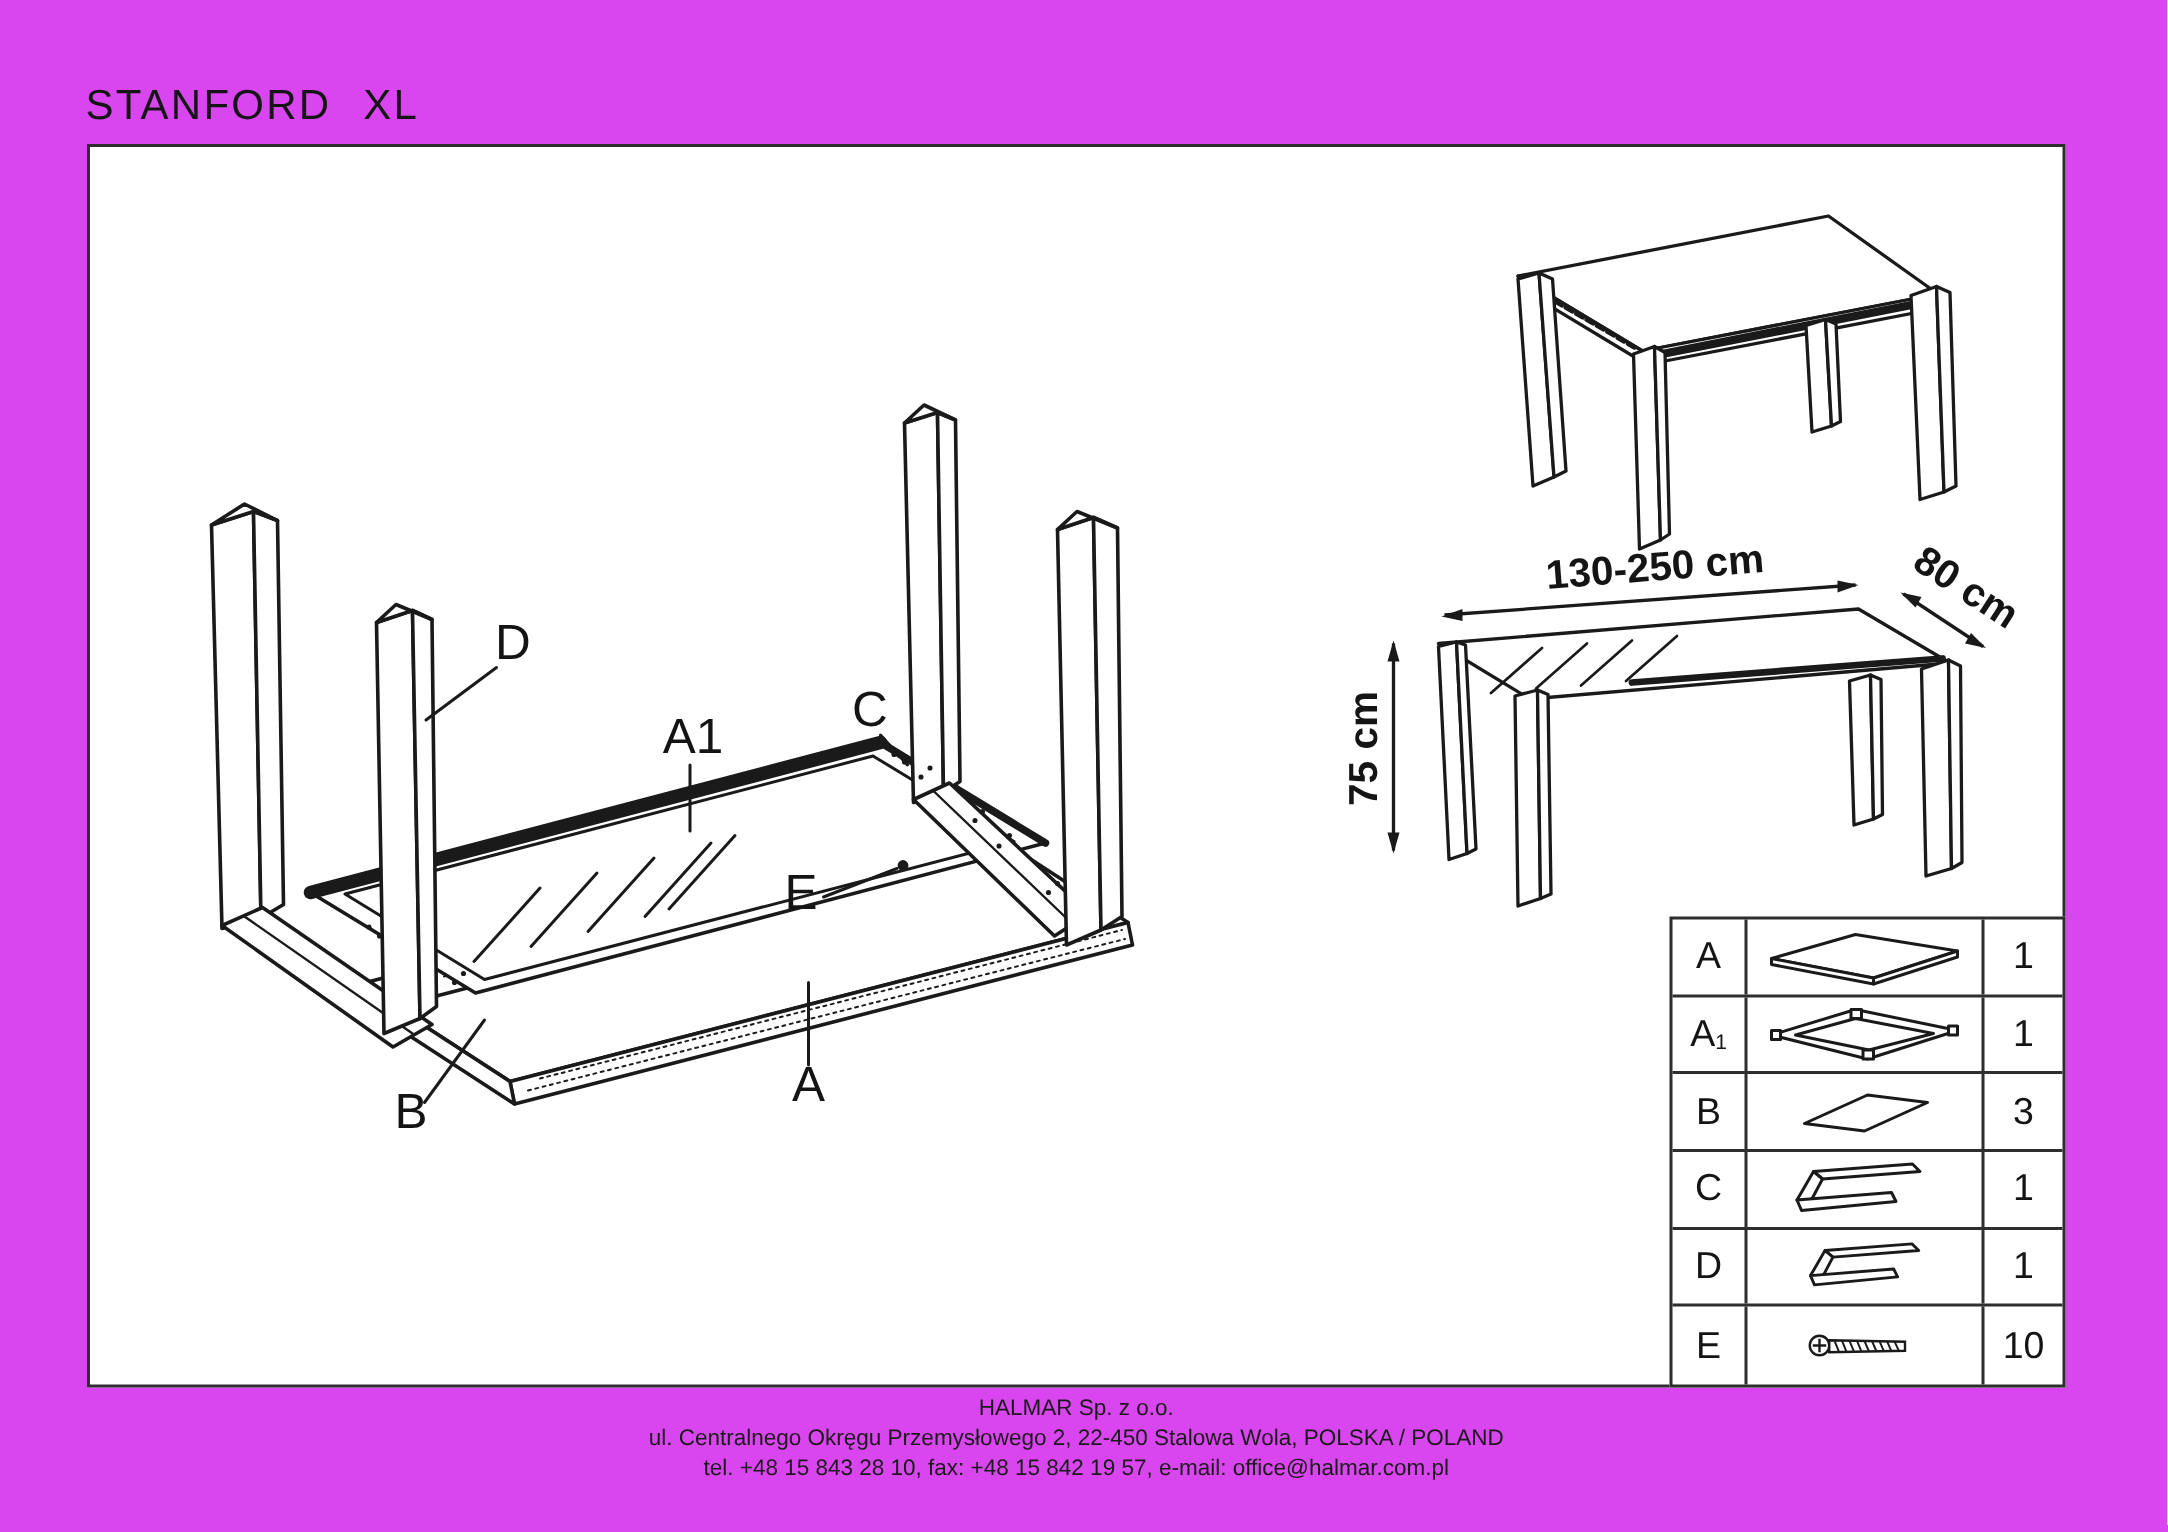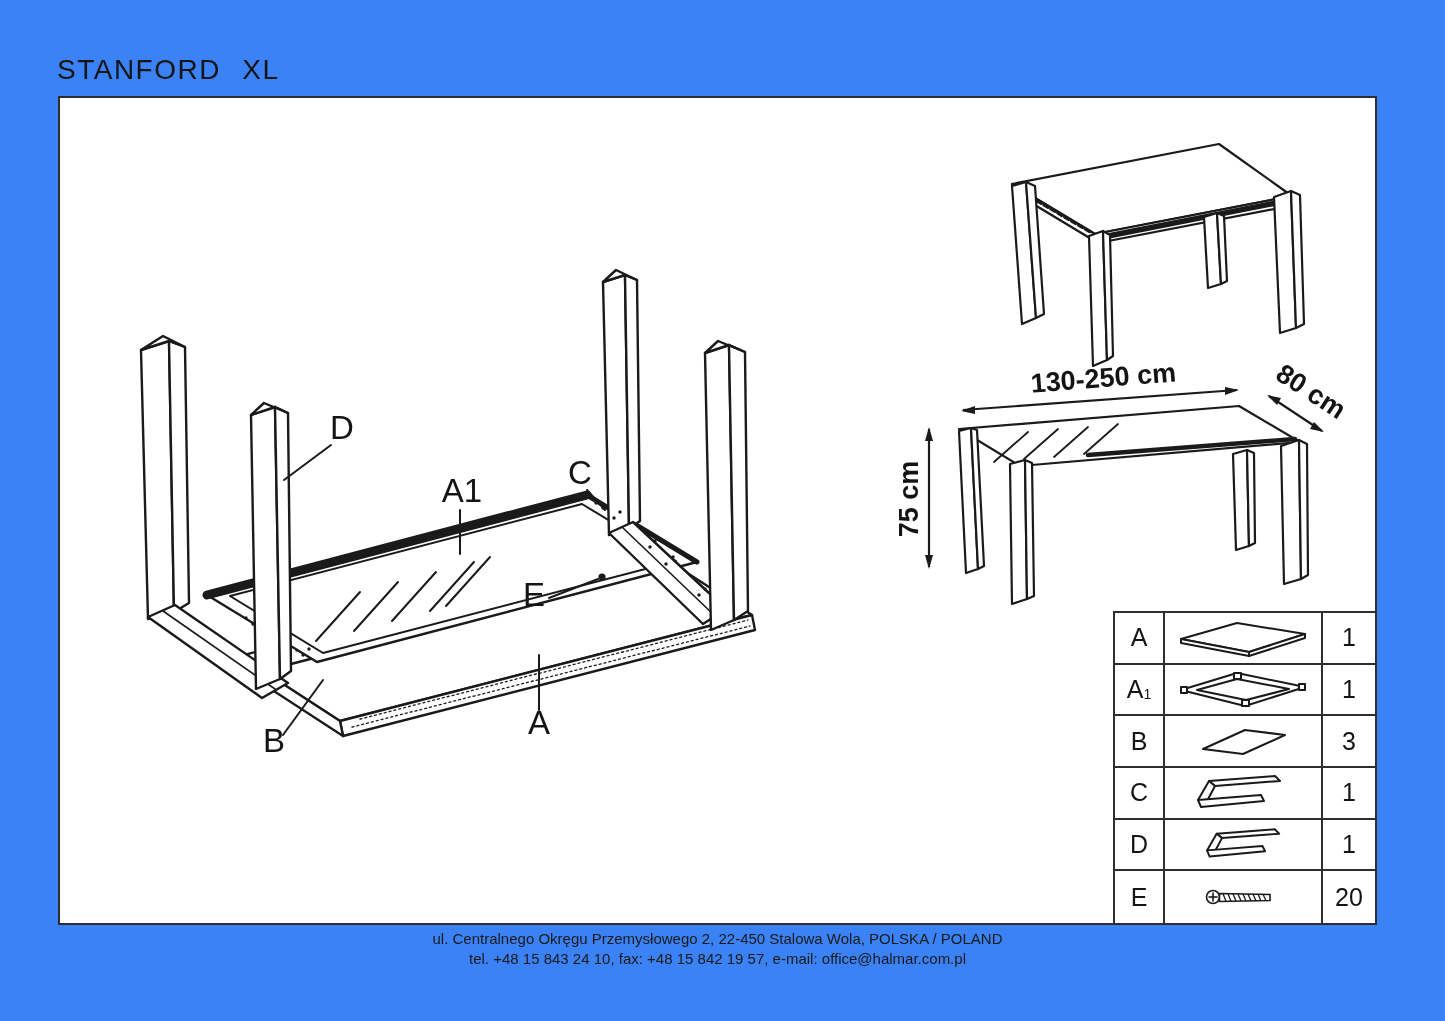--- a/index.html
+++ b/index.html
@@ -1,16 +1,16 @@
 <!DOCTYPE html>
 <html><head>
 <meta charset="utf-8">
 <style>
   html,body{margin:0;padding:0;background:#fff;}
-  .page{position:relative;width:1445px;height:1021px;background:#3b82f6;overflow:hidden;
+  .page{position:relative;width:1445px;height:1021px;background:#d946ef;overflow:hidden;
         font-family:"Liberation Sans",sans-serif;color:#1a1a1a;}
   .title{position:absolute;left:57px;top:54px;font-size:28px;letter-spacing:1.5px;
          word-spacing:12px;color:#151515;}
   .frame{position:absolute;left:58px;top:96px;width:1319px;height:829px;
          border:2px solid #2e2e2e;box-sizing:border-box;background:#fff;}
   svg.scene{position:absolute;left:0;top:0;width:1315px;height:825px;}
   .dlabel text{font-family:"Liberation Sans",sans-serif;font-size:33px;fill:#141414;}
   .dimtext text{font-family:"Liberation Sans",sans-serif;font-size:27px;font-weight:bold;fill:#141414;}
   
   .parts-table{position:absolute;right:-2px;bottom:-2px;width:264px;height:314px;
@@ -283,25 +283,26 @@
                 <line x1="65" y1="19.9" x2="68" y2="27.1"></line>
               <line x1="70" y1="20" x2="73" y2="27"></line>
                 <line x1="75" y1="20" x2="78" y2="27"></line>
               <line x1="80" y1="20.1" x2="83" y2="26.9"></line>
                 <line x1="85" y1="20.1" x2="88" y2="26.9"></line>
               <line x1="90" y1="20.2" x2="93" y2="26.8"></line>
             </g>
           </svg>
         </div>
         <div class="pt-cell">
-            <span>20</span>
+            <span>10</span>
           </div>
       </div>
 
     </div>
   </div>
 
   <div class="footer">
+    <div>HALMAR Sp. z o.o.</div>
     <div>ul. Centralnego Okręgu Przemysłowego 2, 22-450 Stalowa Wola, POLSKA / POLAND</div>
-    <div>tel. +48 15 843 24 10, fax: +48 15 842 19 57, e-mail: office@halmar.com.pl</div>
+    <div>tel. +48 15 843 28 10, fax: +48 15 842 19 57, e-mail: office@halmar.com.pl</div>
   </div>
 
 </div>
 
 </body></html>

